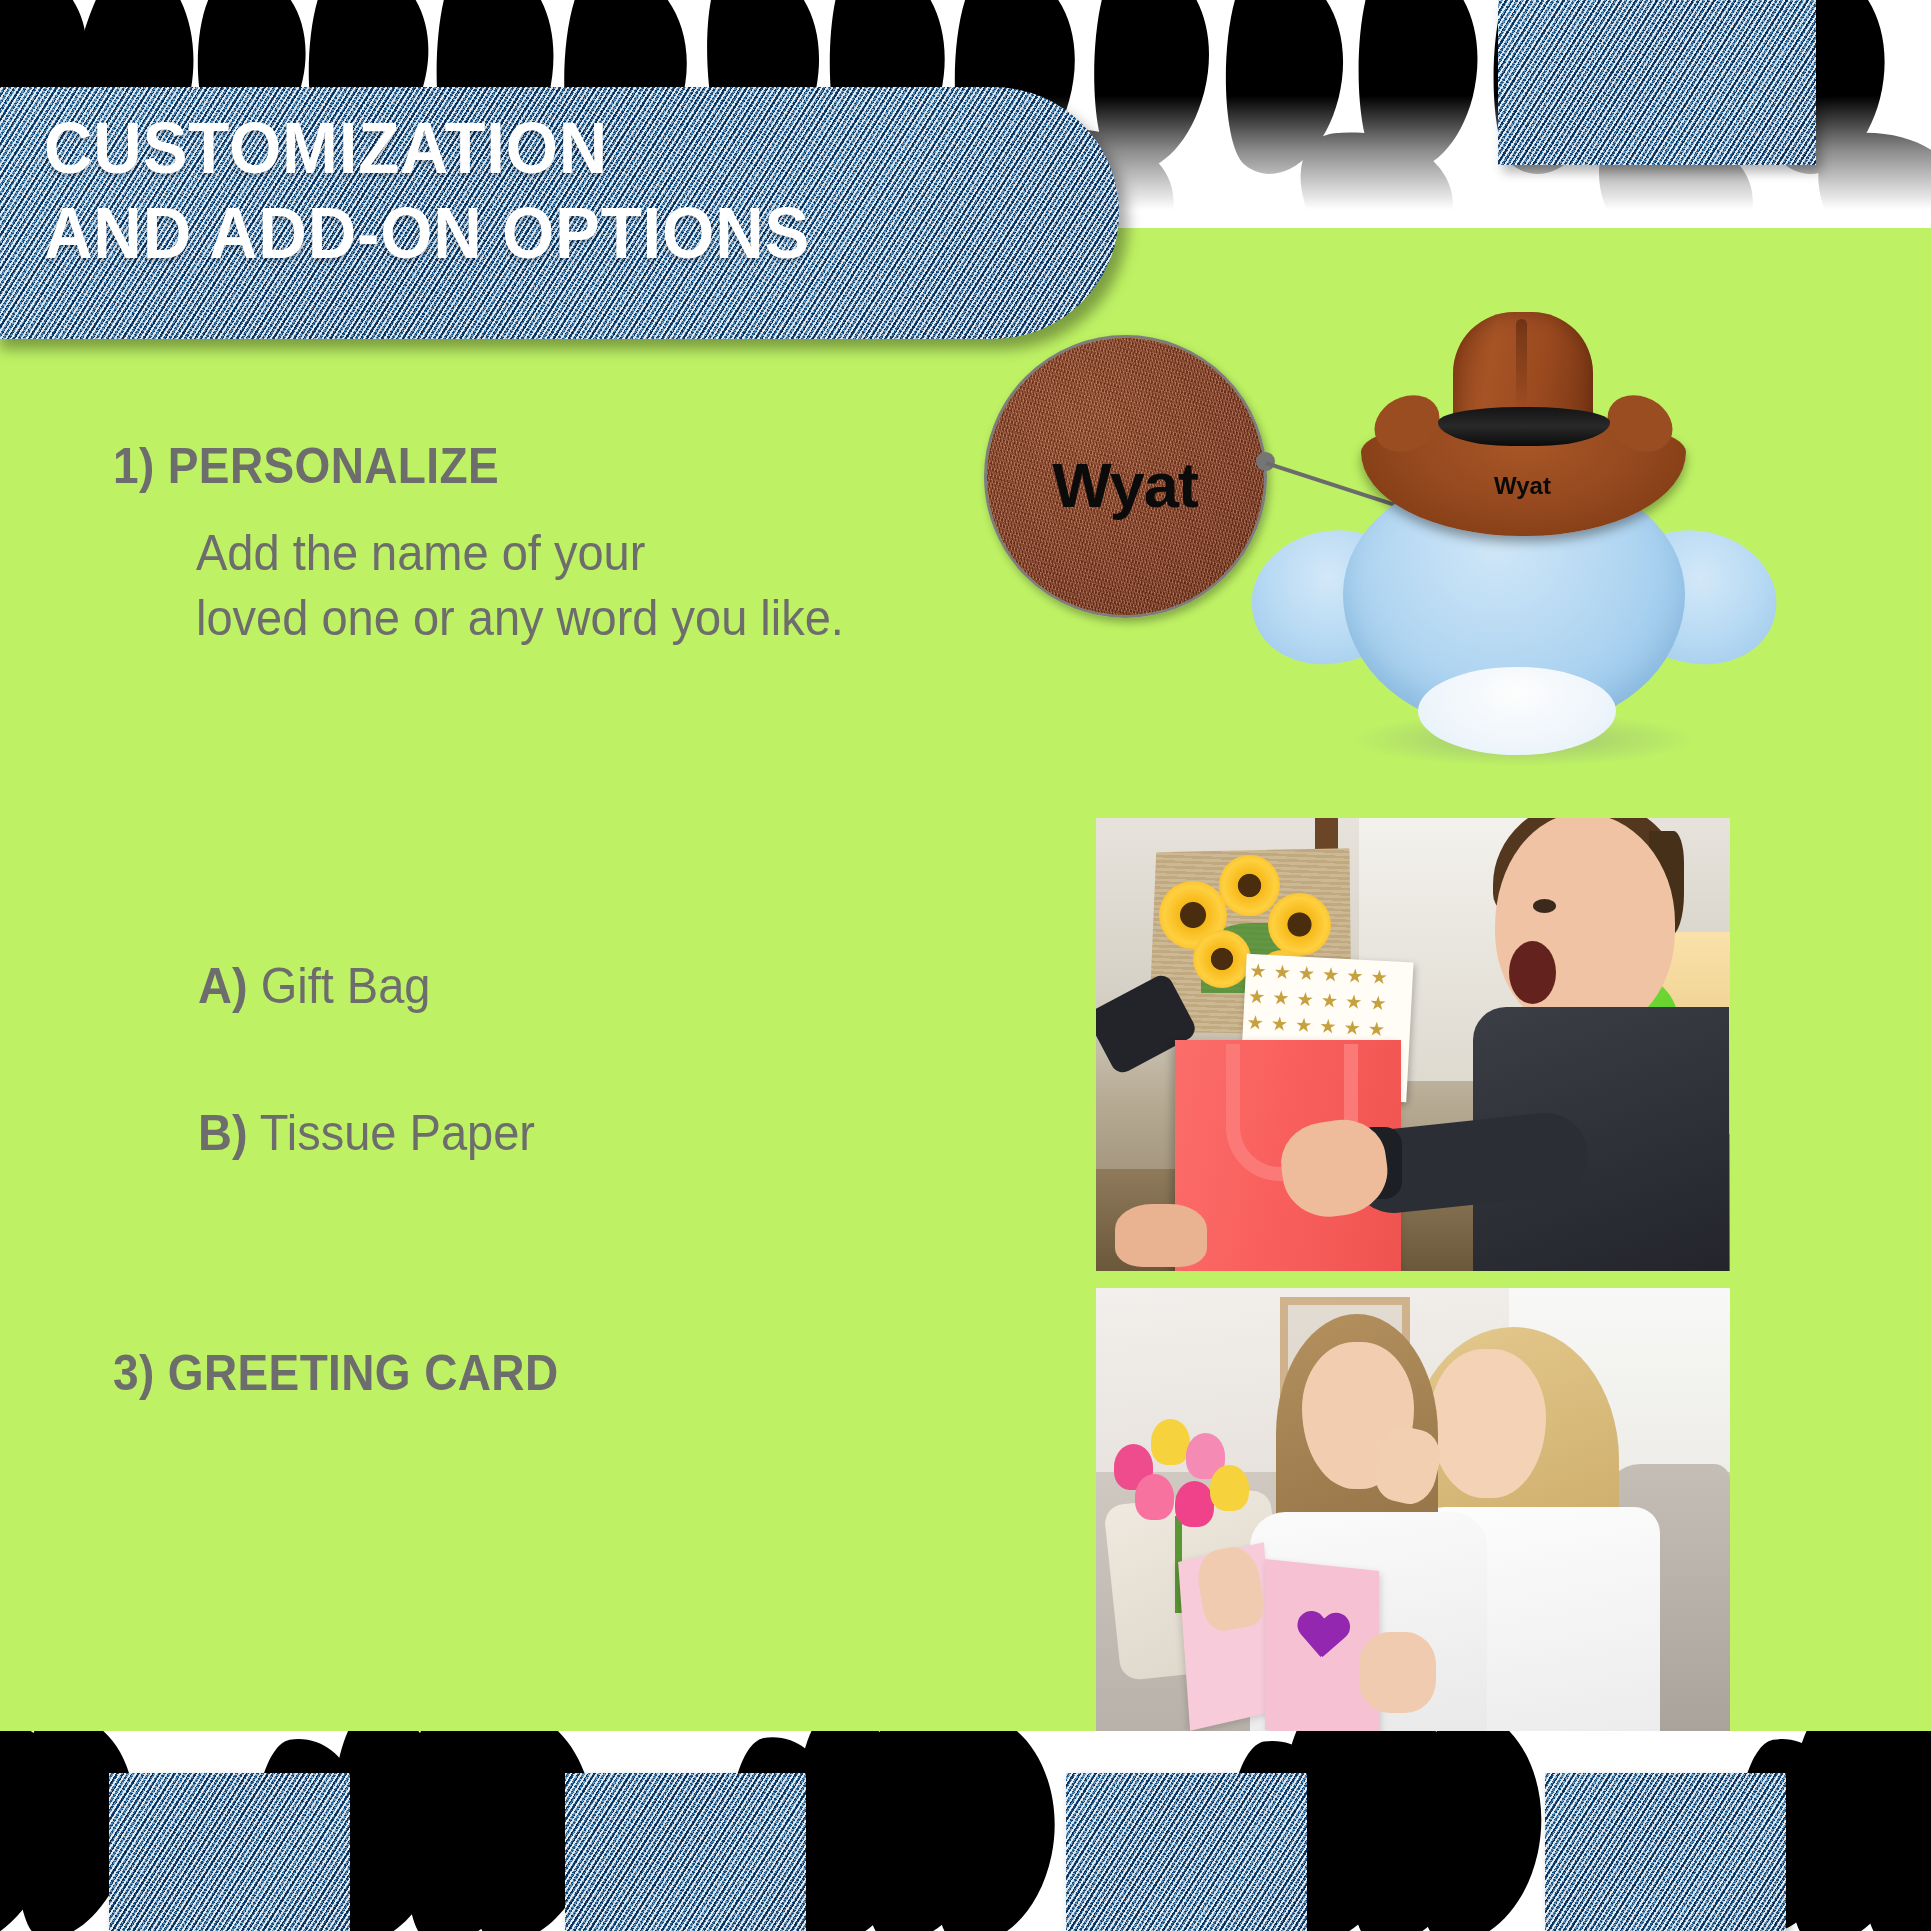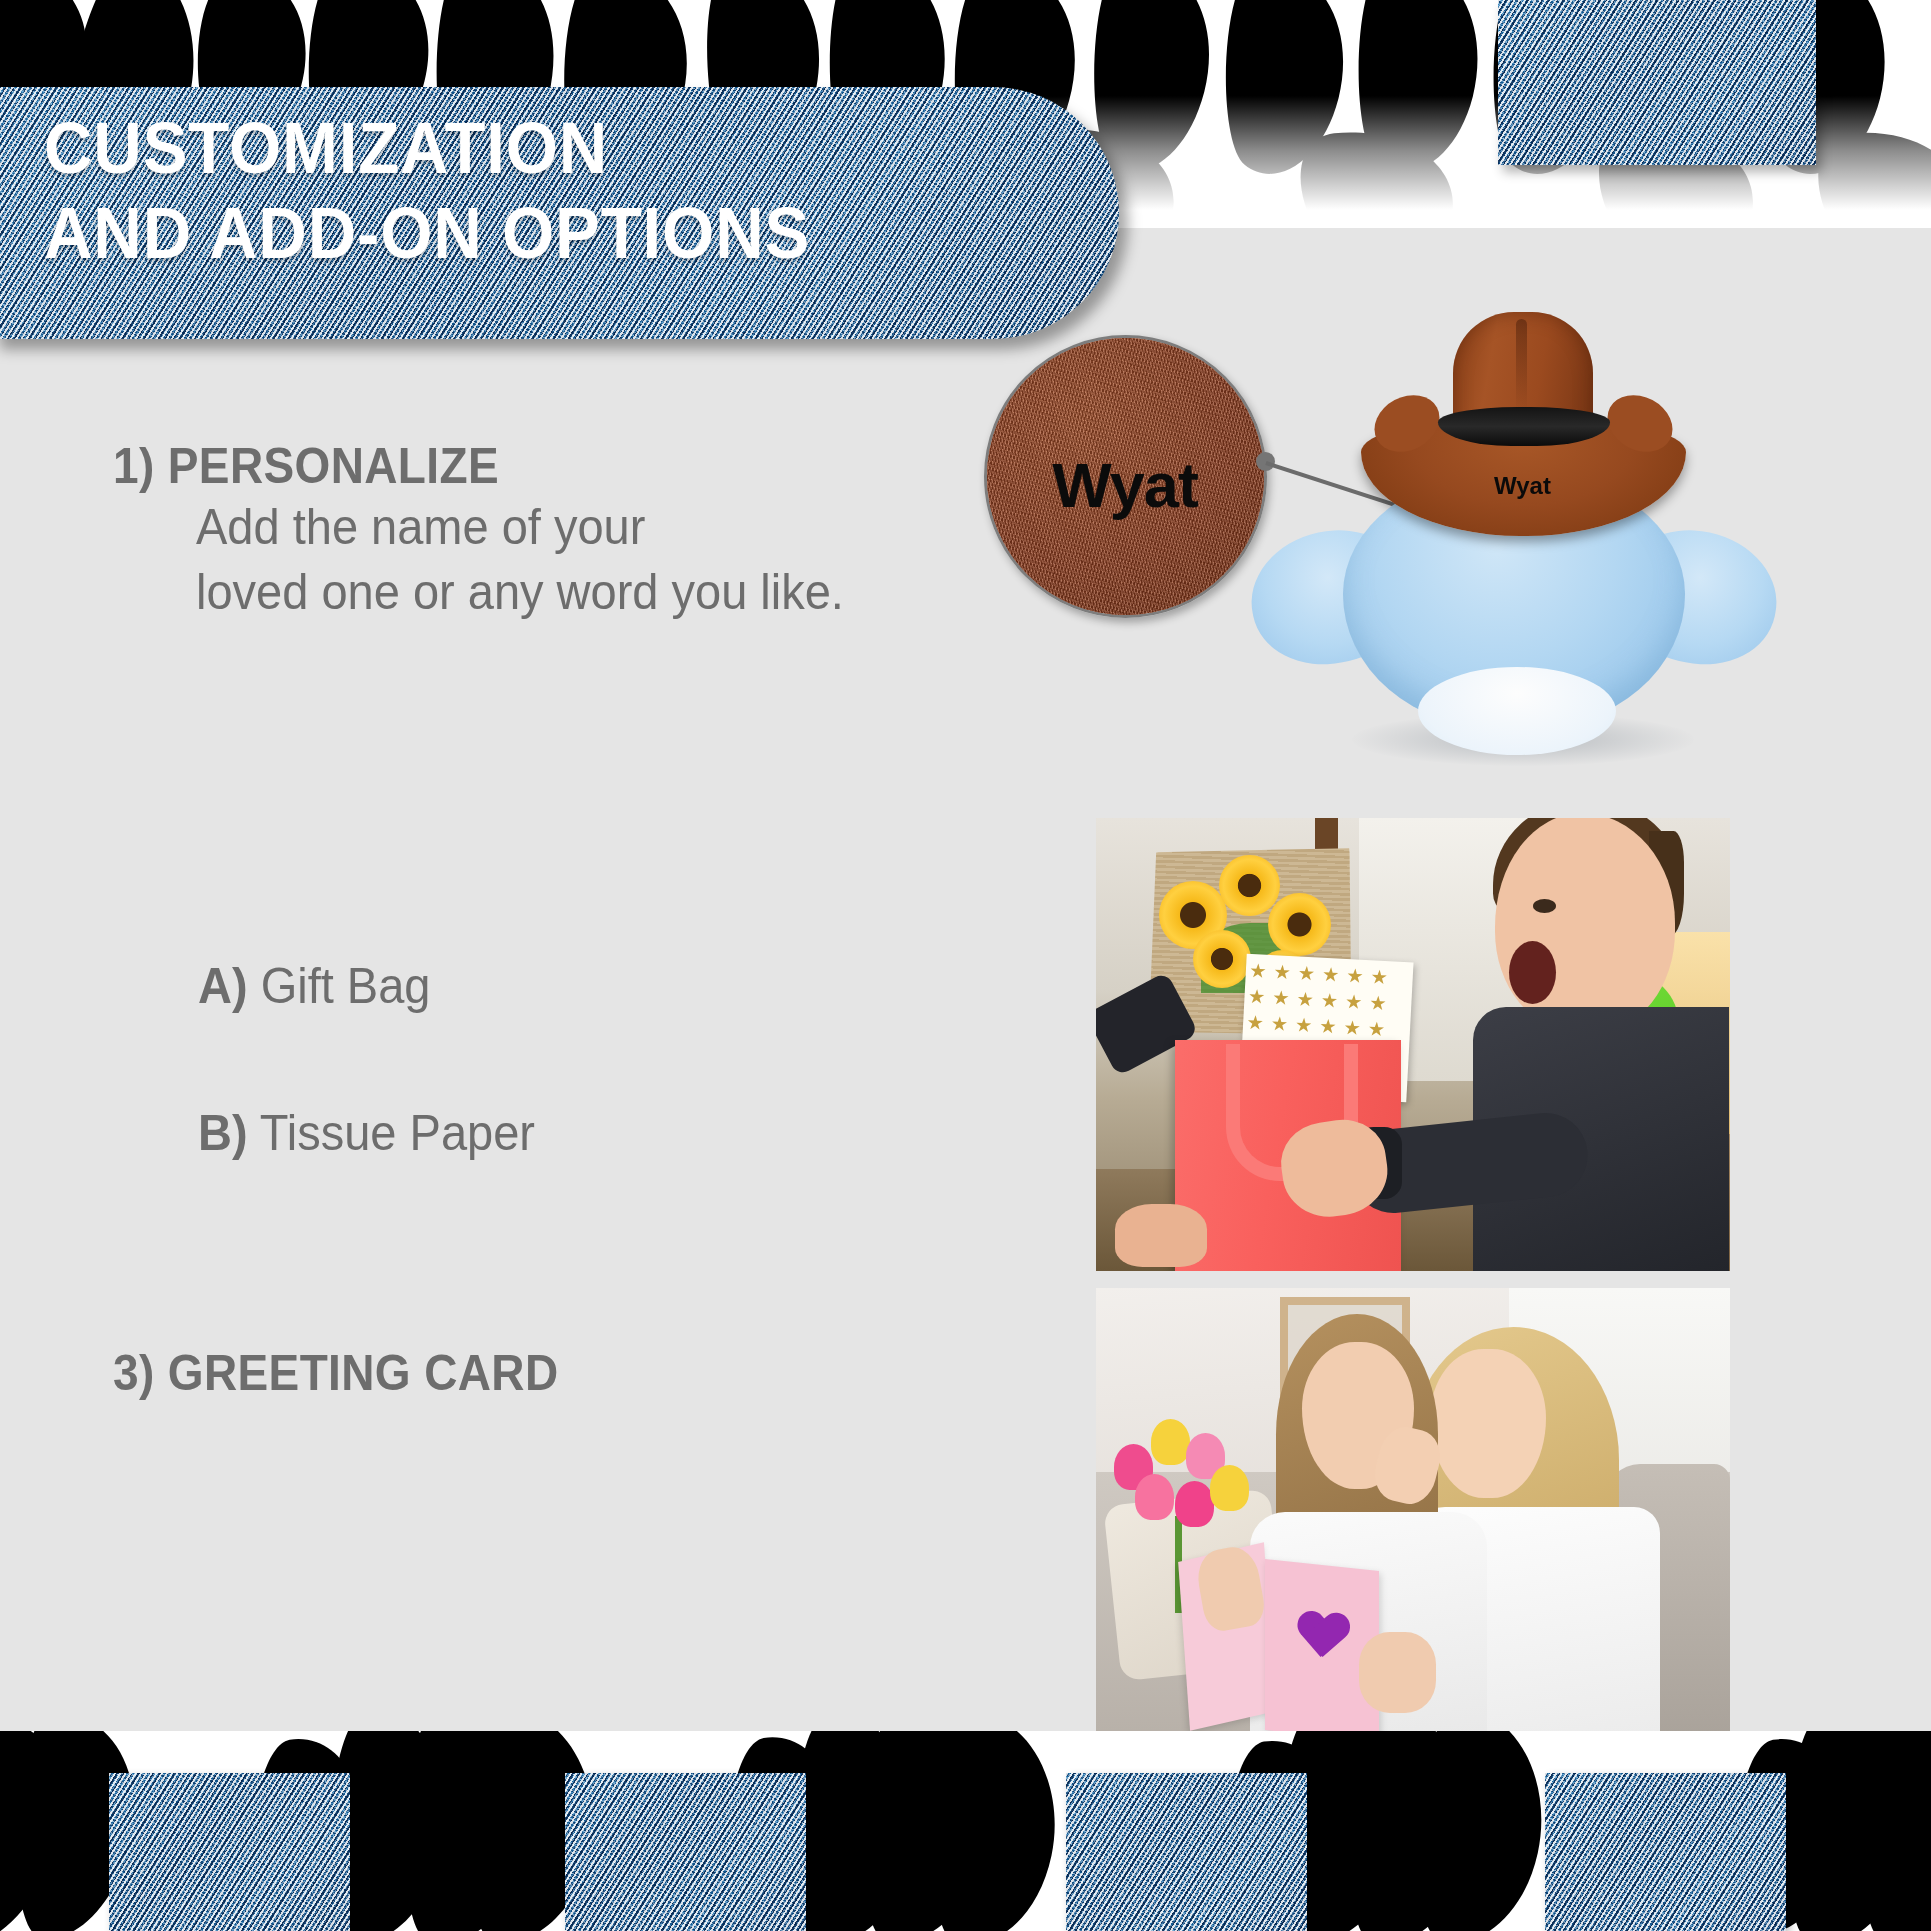--- a/index.html
+++ b/index.html
@@ -1,17 +1,17 @@
 <!DOCTYPE html>
 <html style="font-size:14px"><head>
 <meta charset="utf-8">
 <style>
   html,body{margin:0;padding:0;background:#fff;}
   body{width:1931px;height:1931px;font-family:"Liberation Sans",sans-serif;-webkit-font-smoothing:antialiased;}
-  .page{position:relative;width:1931px;height:1931px;overflow:hidden;background:#e5e5e5;}
+  .page{position:relative;width:1931px;height:1931px;overflow:hidden;background:#bef264;}
 
   
   .denim{
     background-color:#1569a8;
     background-image:
       repeating-linear-gradient(122deg, rgba(255,255,255,.85) 0px, rgba(255,255,255,.85) 1.8px, rgba(255,255,255,0) 1.8px, rgba(255,255,255,0) 4.4px),
       repeating-linear-gradient(122deg, rgba(0,30,70,.75) 0px, rgba(0,30,70,.75) 1.8px, rgba(0,30,70,0) 1.8px, rgba(0,30,70,0) 6.1px),
       repeating-linear-gradient(32deg, rgba(255,255,255,.40) 0px, rgba(255,255,255,.40) 0.9px, rgba(255,255,255,0) 0.9px, rgba(255,255,255,0) 3.5px),
       repeating-linear-gradient(32deg, rgba(2,40,86,.55) 0px, rgba(2,40,86,.55) 1.8px, rgba(2,40,86,0) 1.8px, rgba(2,40,86,0) 5.3px),
       repeating-linear-gradient(0deg, rgba(255,255,255,.22) 0px, rgba(255,255,255,.22) 0.9px, rgba(0,0,0,.12) 0.9px, rgba(0,0,0,.12) 2.6px),
@@ -45,21 +45,21 @@
   
   .step{position:absolute;left:113px;}
   .step h2{margin:0;color:#6d6d6d;font-weight:bold;font-size:50px;letter-spacing:0.4px;
     font-family:"Liberation Sans Narrow","Liberation Sans",sans-serif;transform:scaleX(.92);transform-origin:left center;}
   .step p{margin:0;color:#6d6d6d;font-size:50px;line-height:1.30;font-weight:normal;
     font-family:"Liberation Sans Narrow","Liberation Sans",sans-serif;transform:scaleX(.94);transform-origin:left top;}
   .step p b{font-weight:bold;}
   .sub{padding-left:83px;}
 
   #step1{top:437px;}
-  #step1 .sub{}
+  #step1 .sub{margin-top:26px;}
   #step2{top:825px;}
   .addon{position:absolute;left:198px;color:#6d6d6d;font-size:50px;
     font-family:"Liberation Sans Narrow","Liberation Sans",sans-serif;transform:scaleX(.94);transform-origin:left top;white-space:nowrap;}
   .addon b{font-weight:bold;}
   #addonA{top:957px;}
   #addonB{top:1104px;}
   #step3{top:1344px;}
   #step3 .sub{margin-top:26px;}
 
   

